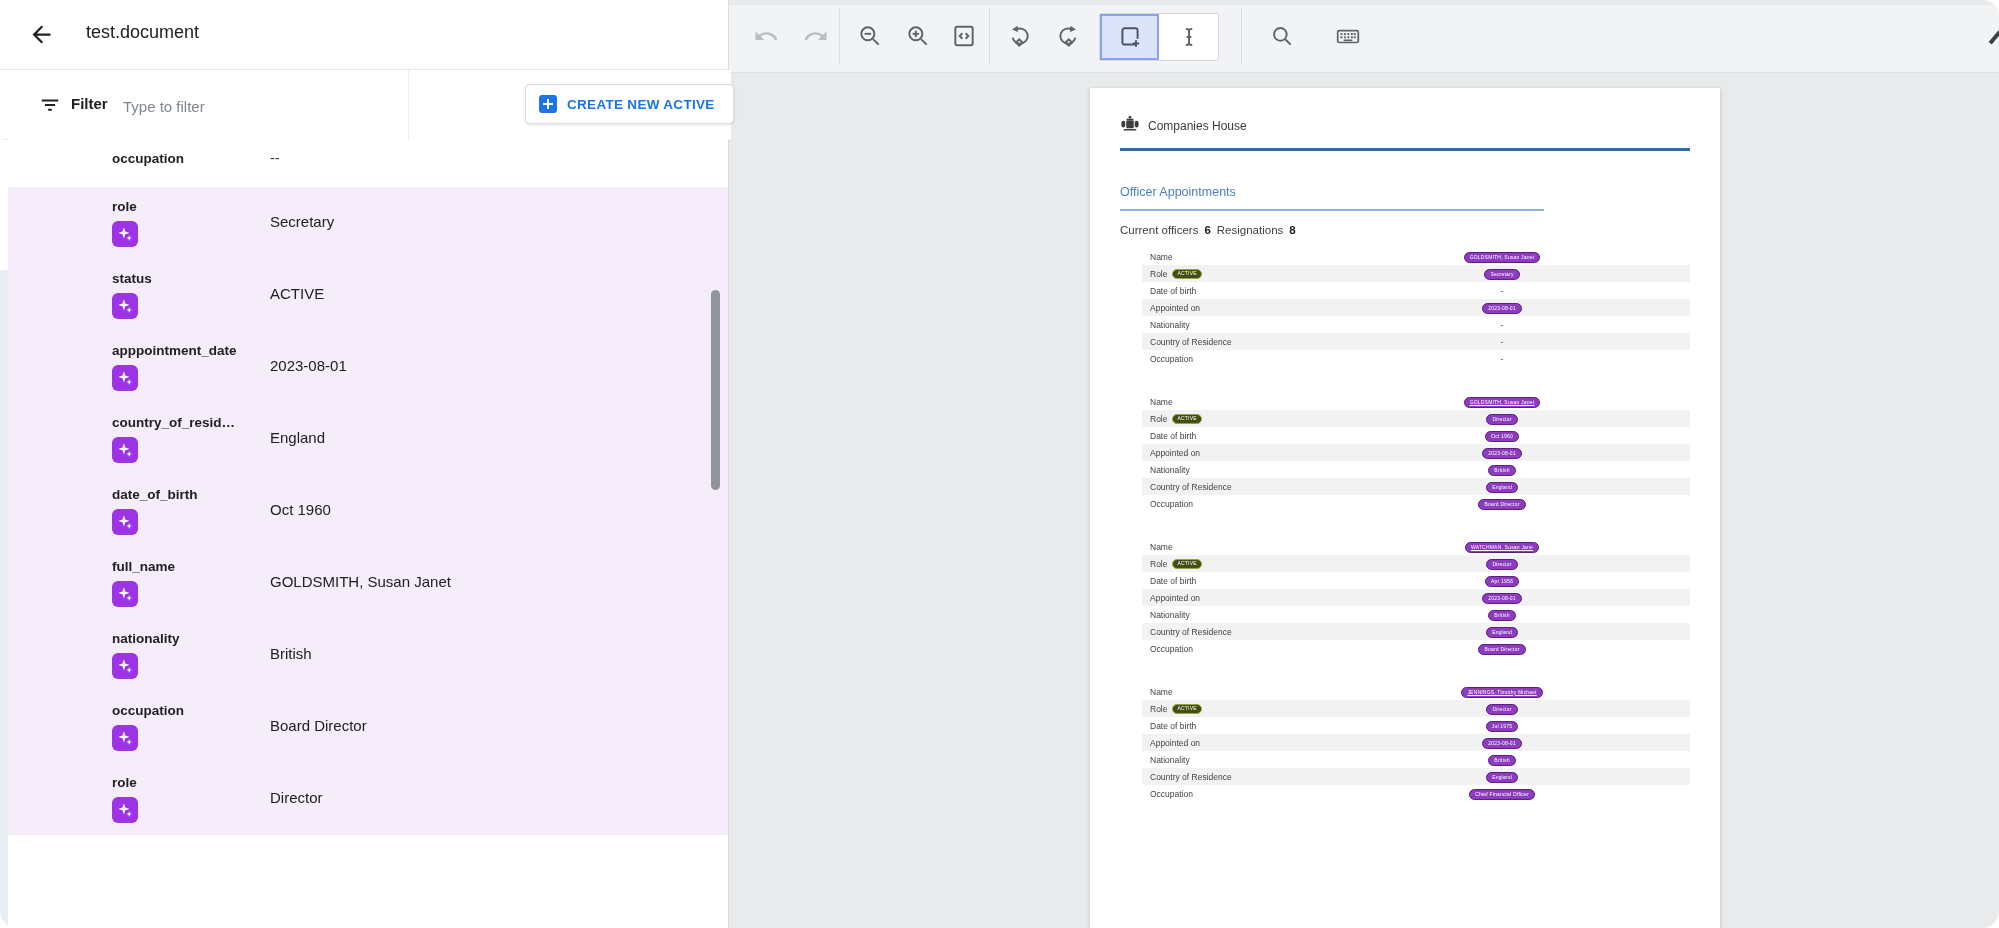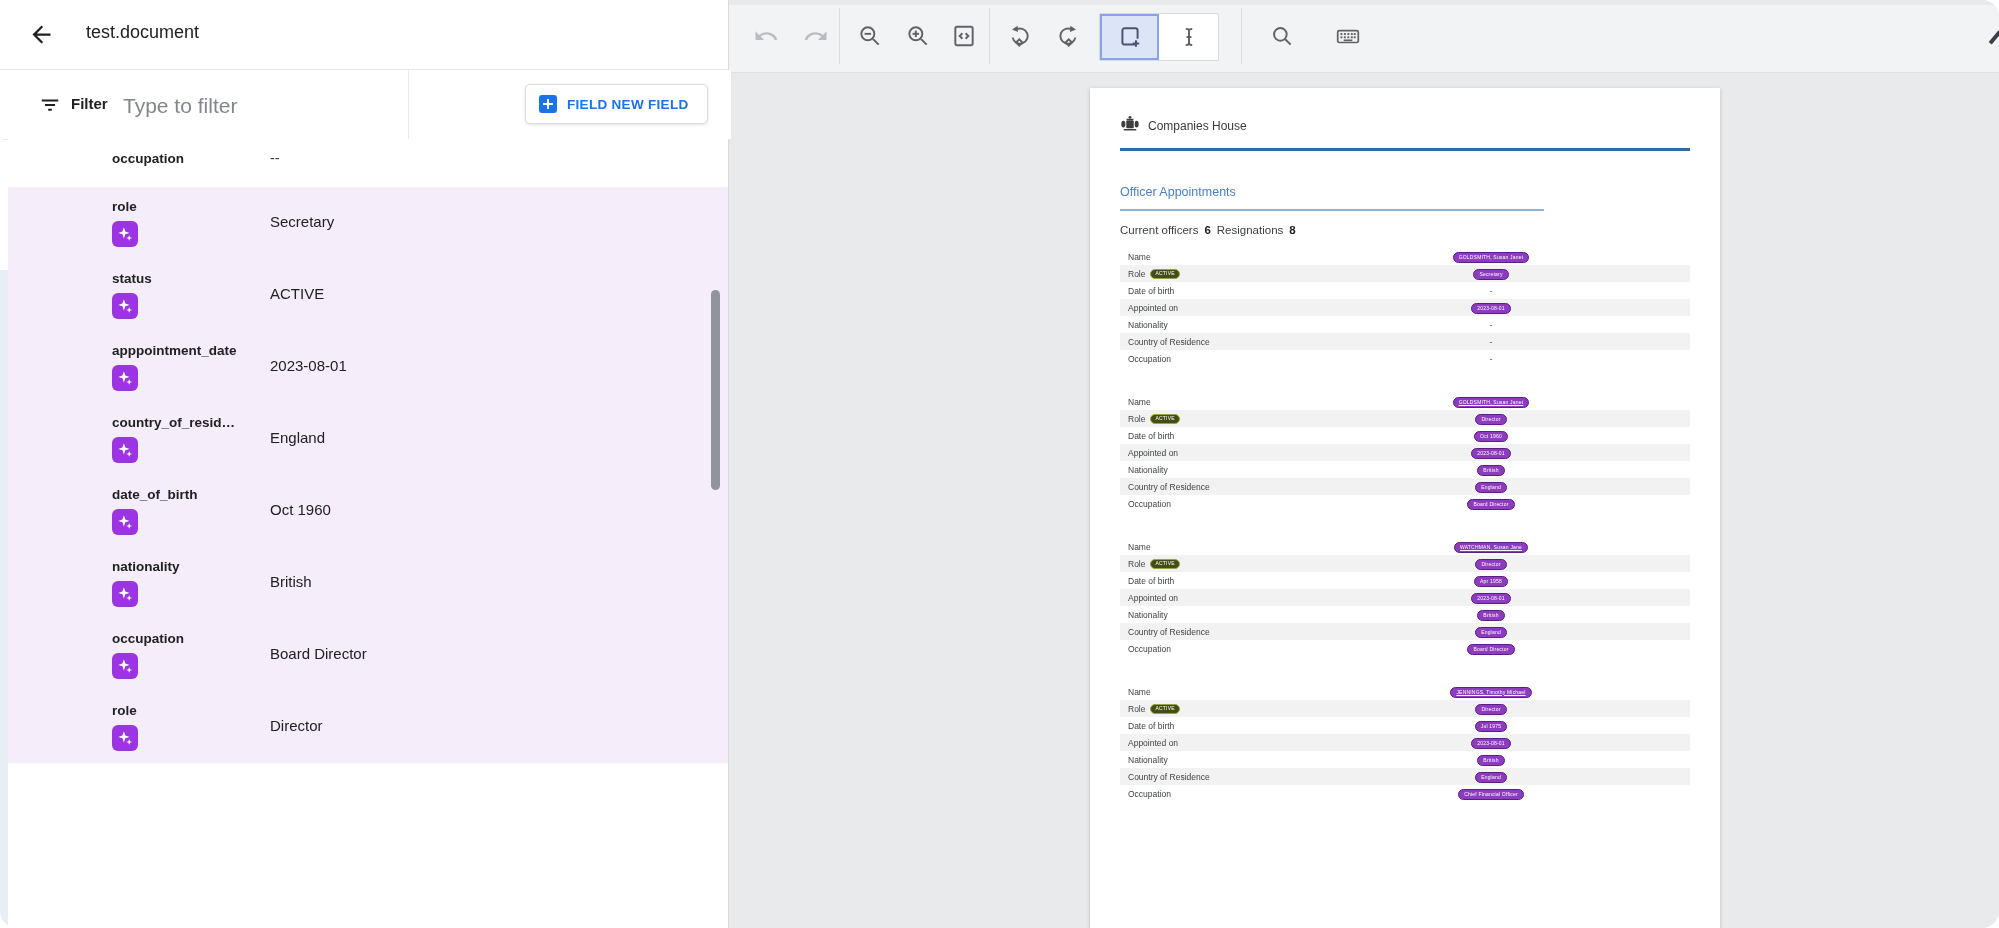--- a/index.html
+++ b/index.html
@@ -10,21 +10,21 @@
   .panel{position:absolute;left:0;top:0;width:728px;height:928px;background:#fff;z-index:2;}
   .panel-header{position:relative;height:69px;border-bottom:1px solid #e4e6e8;background:#fff;}
   .back-btn{position:absolute;left:28px;top:21px;width:27px;height:27px;cursor:pointer;color:#202124;}
   .panel-title{position:absolute;left:86px;top:22px;font-size:18px;color:#202124;}
 
   .filter-row{position:absolute;top:70px;left:3px;width:728px;height:69px;background:#fff;
               border-bottom:1px solid #ececec;}
   .filter-icon{position:absolute;left:36px;top:24px;width:22px;height:22px;color:#202124;}
   .filter-label{position:absolute;left:68px;top:25px;font-size:15px;font-weight:700;color:#202124;}
   .filter-input{position:absolute;left:118px;top:20px;width:270px;height:30px;border:none;outline:none;
-                font-size:21px;color:#202124;font-family:inherit;background:transparent;}
+                font-size:15px;color:#202124;font-family:inherit;background:transparent;}
   .filter-input::placeholder{color:#80868b;}
   .filter-vdiv{position:absolute;left:405px;top:0;width:1px;height:69px;background:#ececec;}
   .create-btn{position:absolute;left:522px;top:14px;height:40px;display:flex;align-items:center;gap:10px;
               padding:0 18px 0 13px;background:#fff;border:1px solid #dadce0;border-radius:5px;
               box-shadow:0 1px 3px rgba(60,64,67,.15);cursor:pointer;}
   .plus-box{width:18px;height:18px;border-radius:3px;background:#1a73e8;position:relative;flex:0 0 auto;}
   .plus-box::before,.plus-box::after{content:"";position:absolute;background:#fff;}
   .plus-box::before{left:4px;top:8px;width:10px;height:2px;}
   .plus-box::after{left:8px;top:4px;width:2px;height:10px;}
   .create-label{font-size:13.5px;font-weight:700;letter-spacing:.3px;color:#1a73e8;white-space:nowrap;}
@@ -63,21 +63,21 @@
   .viewport{position:absolute;top:72px;left:16px;width:100%;height:772px;text-align:center;}
   .page{position:absolute;left:345px;top:16px;width:630px;height:860px;background:#fff;box-shadow:0 1px 4px rgba(0,0,0,.2);}
   .brand-logo{position:absolute;left:30px;top:27px;width:20px;height:18px;color:#3d3d3d;}
   .brand-text{position:absolute;left:58px;top:31px;font-size:12px;font-weight:500;color:#3a3a3a;}
   .rule-1{position:absolute;left:30px;top:60px;width:570px;height:3px;background:#2f6bab;}
   .doc-heading{position:absolute;left:30px;top:97px;font-size:12.5px;color:#4a7fc0;}
   .rule-2{position:absolute;left:30px;top:121px;width:424px;height:1.5px;background:#8fb2d9;}
   .summary{position:absolute;left:30px;top:136px;font-size:11.5px;color:#3c4043;display:flex;gap:6px;align-items:baseline;}
   .summary b{font-weight:700;color:#202124;}
   .records{position:absolute;left:30px;top:160px;width:570px;}
-  .record-block{margin-bottom:26px;}
+  .record-block{margin-bottom:26px;margin-left:22px;}
   .record-row{height:17px;display:flex;align-items:center;padding:0 8px;font-size:8.5px;color:#3f4347;}
   .record-row.striped{background:#f2f2f2;}
   .row-label{width:172px;display:flex;align-items:center;white-space:nowrap;}
   .row-value{flex:1;}
   .status-pill{background:#454d17;border:1px solid #99a43e;color:#fff;font-size:5px;line-height:1;
                padding:1.5px 4px;border-radius:5px;margin-left:5px;letter-spacing:.2px;cursor:pointer;}
   .value-pill{display:inline-block;background:#8d3bbf;border:1px solid #5c1d87;color:#fff;font-size:5px;line-height:1;
               padding:2px 5px;border-radius:6px;letter-spacing:.2px;cursor:pointer;white-space:nowrap;}
   .value-pill.u{text-decoration:underline;}
   .dash{font-size:8.5px;color:#4a4a4a;}
@@ -101,21 +101,21 @@
       <span class="filter-icon">
         <svg viewBox="0 0 24 24">
             <path fill="currentColor" d="M3 6h18v2.2H3zM6.5 11h11v2.2h-11zM10 16h4v2.2h-4z"></path>
           </svg>
       </span>
       <span class="filter-label">Filter</span>
       <input class="filter-input" type="text" value="" placeholder="Type to filter" style="">
       <span class="filter-vdiv"></span>
       <button class="create-btn">
         <span class="plus-box"></span>
-        <span class="create-label">FIELD NEW FIELD</span>
+        <span class="create-label">CREATE NEW ACTIVE</span>
       </button>
     </div>
 
     <div class="field-list">
         <div class="field-row plain">
           <span class="f-label">occupation</span>
           <span class="f-value">--</span>
         </div>
         <div class="field-row ai">
           <span class="f-label">role</span>
@@ -159,20 +159,30 @@
         </div>
         <div class="field-row ai">
           <span class="f-label">date_of_birth</span>
           <span class="ai-badge">
             <svg width="18" height="18" viewBox="0 0 24 24">
               <path d="M10.5 3l1.9 5.6 5.6 1.9-5.6 1.9-1.9 5.6-1.9-5.6L3 10.5l5.6-1.9z" fill="#fff"></path>
               <path d="M17.6 13.4l1 2.9 2.9 1-2.9 1-1 2.9-1-2.9-2.9-1 2.9-1z" fill="#fff"></path>
             </svg>
           </span>
           <span class="f-value">Oct 1960</span>
+        </div>
+        <div class="field-row ai">
+          <span class="f-label">full_name</span>
+          <span class="ai-badge">
+            <svg width="18" height="18" viewBox="0 0 24 24">
+              <path d="M10.5 3l1.9 5.6 5.6 1.9-5.6 1.9-1.9 5.6-1.9-5.6L3 10.5l5.6-1.9z" fill="#fff"></path>
+              <path d="M17.6 13.4l1 2.9 2.9 1-2.9 1-1 2.9-1-2.9-2.9-1 2.9-1z" fill="#fff"></path>
+            </svg>
+          </span>
+          <span class="f-value">GOLDSMITH, Susan Janet</span>
         </div>
         <div class="field-row ai">
           <span class="f-label">nationality</span>
           <span class="ai-badge">
             <svg width="18" height="18" viewBox="0 0 24 24">
               <path d="M10.5 3l1.9 5.6 5.6 1.9-5.6 1.9-1.9 5.6-1.9-5.6L3 10.5l5.6-1.9z" fill="#fff"></path>
               <path d="M17.6 13.4l1 2.9 2.9 1-2.9 1-1 2.9-1-2.9-2.9-1 2.9-1z" fill="#fff"></path>
             </svg>
           </span>
           <span class="f-value">British</span>

